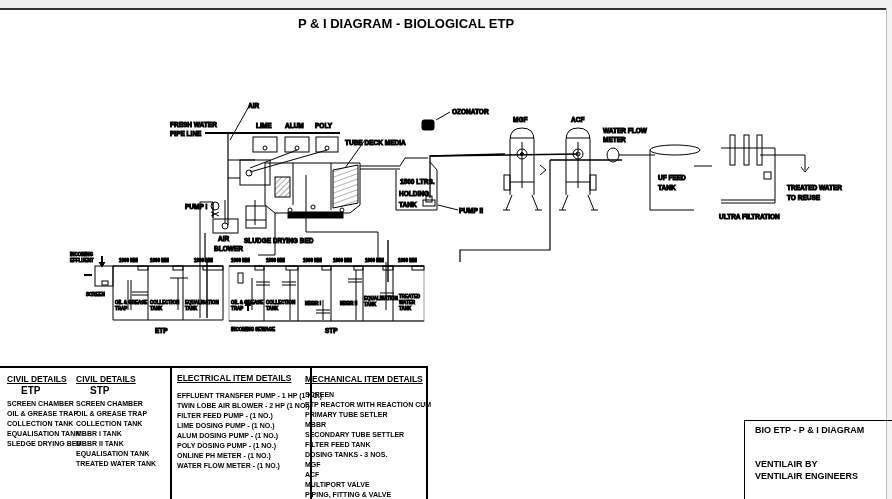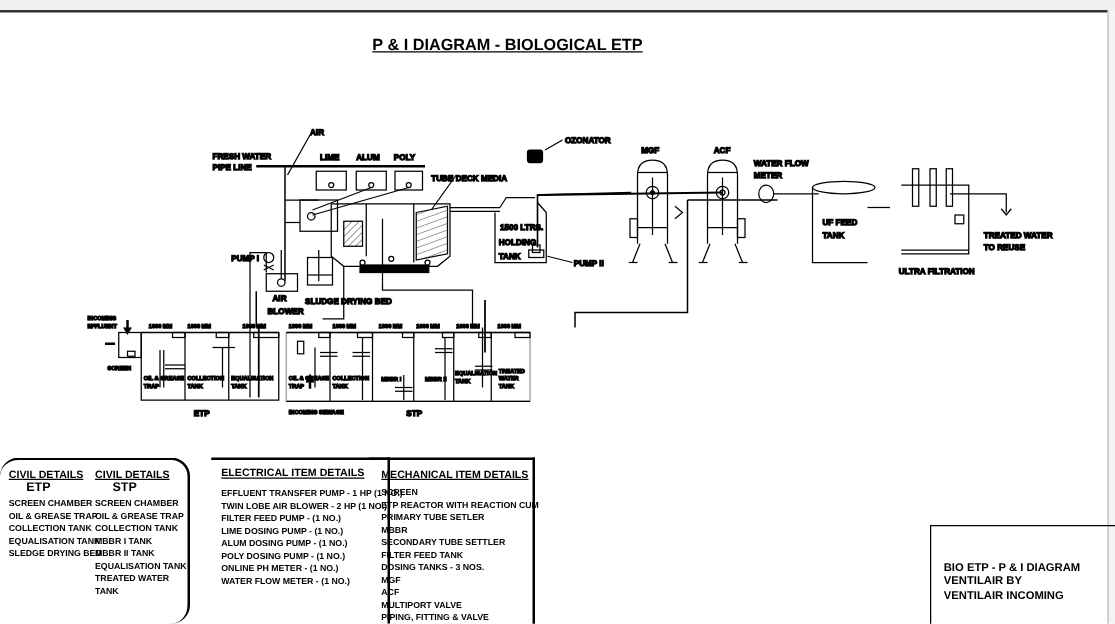--- a/index.html
+++ b/index.html
@@ -1,27 +1,27 @@
 <!DOCTYPE html>
 <html><head>
 <meta charset="utf-8">
 <style>
   html, body { margin:0; padding:0; background:#ffffff; }
   body { width:892px; height:499px; position:relative; overflow:hidden; font-family:"Liberation Sans", sans-serif; color:#000; }
   .topbar { position:absolute; left:0; top:0; width:892px; height:8px; background:#f0f0f0; border-bottom:2px solid #333; }
   .rightbar { position:absolute; right:0; top:8px; width:5px; height:491px; background:#f4f4f4; border-left:1px solid #bbb; }
-  .title { position:absolute; left:0; top:28px; width:812px; text-align:center; font-weight:bold; font-size:13px; text-decoration:underline; }
+  .title { position:absolute; left:0; top:16px; width:812px; text-align:center; font-weight:bold; font-size:13px; }
   svg.diagram { position:absolute; left:0; top:0; }
   svg text { font-family:"Liberation Sans", sans-serif; font-weight:bold; fill:#000; }
   .lbl { font-size:6.5px; }
   .lbl-s { font-size:4.5px; }
   .panel { position:absolute; top:366px; height:133px; border-top:2px solid #000; border-right:2px solid #000; box-sizing:border-box; font-weight:bold; font-size:7px; line-height:10px; }
   .panel h3 { margin:0; font-size:8.5px; text-decoration:underline; font-weight:bold; }
   .panel ul { list-style:none; padding:0; margin:0; }
-  .civil { left:0; width:152px;border-radius:15px; }
+  .civil { left:0; width:172px; }
   .civil-col { position:absolute; top:6px; }
   .civil-col .sub { font-size:10px; margin:2px 0 3px 14px; }
   .elec { left:150px; width:143px; padding:5px 0 0 8px;margin-left:19px; }
   .elec ul { margin-top:8px; }
   .mech { left:295px; width:133px; height:169px; padding:6px 0 0 10px; border-right:2px solid #000; }
   .mech ul { margin-top:6px; }
   .mech li, .elec li { white-space:nowrap; }
   .titleblock { position:absolute; left:744px; top:420px; width:150px; height:79px; border-top:1px solid #000; border-left:1px solid #000; font-weight:bold; font-size:9px; }
   .tb-line { position:absolute; left:10px; white-space:nowrap; }
 </style>
@@ -338,16 +338,16 @@
       <li>FILTER FEED TANK</li>
       <li>DOSING TANKS - 3 NOS.</li>
       <li>MGF</li>
       <li>ACF</li>
       <li>MULTIPORT VALVE</li>
       <li>PIPING, FITTING &amp; VALVE</li>
     </ul>
 </div>
 
 <div class="titleblock">
-  <div class="tb-line" style="top:28px;">BIO ETP    -   P &amp; I DIAGRAM</div>
+  <div class="tb-line" style="top:4px;">BIO ETP    -   P &amp; I DIAGRAM</div>
   <div class="tb-line" style="top:38px;">VENTILAIR BY</div>
-  <div class="tb-line" style="top:50px;">VENTILAIR INCOMING</div>
+  <div class="tb-line" style="top:50px;">VENTILAIR ENGINEERS</div>
 </div>
 
 </body></html>

